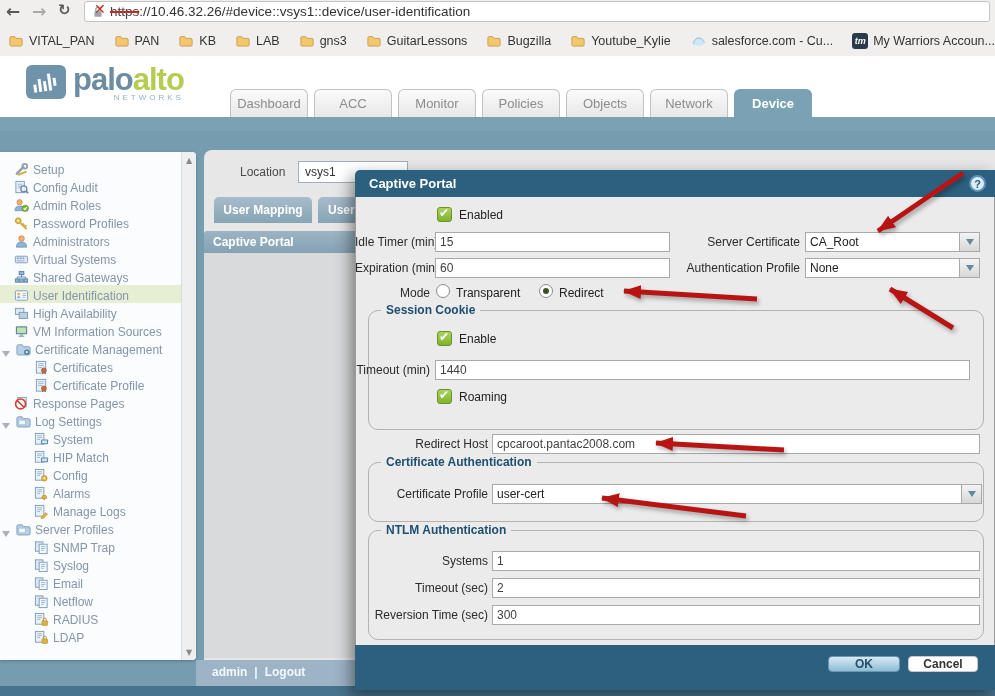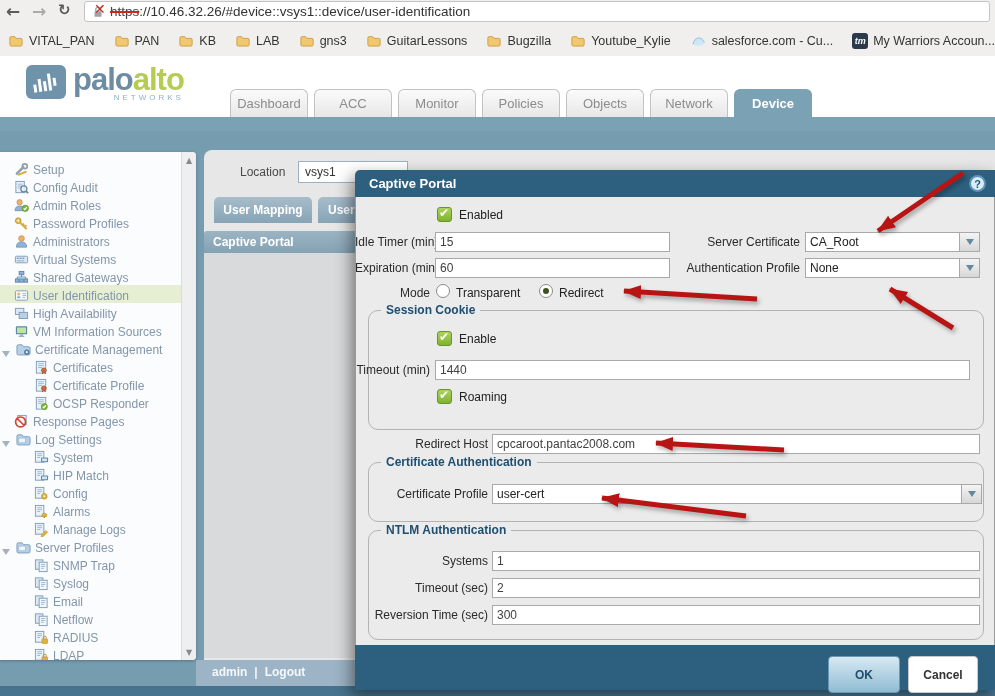--- a/index.html
+++ b/index.html
@@ -106,21 +106,21 @@
     background:linear-gradient(#aed25f,#7fb32e);box-sizing:border-box;cursor:pointer;}
   .chk::after{content:"✔";position:absolute;left:1px;top:-2px;color:#fff;
     font:bold 12px "DejaVu Sans",sans-serif;}
   .radio{position:absolute;width:14px;height:14px;border-radius:50%;background:#fff;
     border:1px solid #8a8a8a;box-sizing:border-box;cursor:pointer;}
   .radio.checked::after{content:"";position:absolute;left:3px;top:3px;width:6px;height:6px;
     border-radius:50%;background:#3f511f;}
   .fset{position:absolute;border:1px solid #b3b3b3;border-radius:10px;}
   .fleg{position:absolute;top:-8px;left:12px;background:#ebebeb;padding:0 5px;
     font-size:12px;font-weight:bold;color:#1e4e70;white-space:nowrap;}
-  .btn{position:absolute;height:37px;border-radius:4px;font-size:12px;font-weight:bold;
+  .btn{position:absolute;height:16px;border-radius:4px;font-size:12px;font-weight:bold;
     display:flex;align-items:center;justify-content:center;cursor:pointer;box-sizing:border-box;}
   .btn-ok{width:72px;background:linear-gradient(#d8e9f2,#8fbcd4);border:1px solid #6898b4;color:#1f4e6e;}
   .btn-cancel{width:70px;background:#fff;border:1px solid #c9c9c9;color:#333;}
 
   
   .arrows{position:absolute;left:0;top:0;width:995px;height:696px;z-index:200;pointer-events:none;
     filter:drop-shadow(2px 3px 2px rgba(0,0,0,.3));}
 </style>
 </head>
 <body>
@@ -474,26 +474,20 @@
             <use href="#sym-certificate"></use>
           </svg>
           <span class="tlb">Certificates</span>
         </div>
       <div class="trow l1">
           <svg class="tico" viewBox="0 0 16 16">
             <use href="#sym-certificate"></use>
           </svg>
           <span class="tlb">Certificate Profile</span>
         </div>
-      <div class="trow l1">
-          <svg class="tico" viewBox="0 0 16 16">
-            <use href="#sym-cert-check"></use>
-          </svg>
-          <span class="tlb">OCSP Responder</span>
-        </div>
       <div class="trow l0">
           <svg class="tico" viewBox="0 0 16 16">
             <use href="#sym-prohibit"></use>
           </svg>
           <span class="tlb">Response Pages</span>
         </div>
       <div class="trow l0 haskid">
           <span class="exp-tri"></span>
           <svg class="tico" viewBox="0 0 16 16">
             <use href="#sym-folder"></use>

